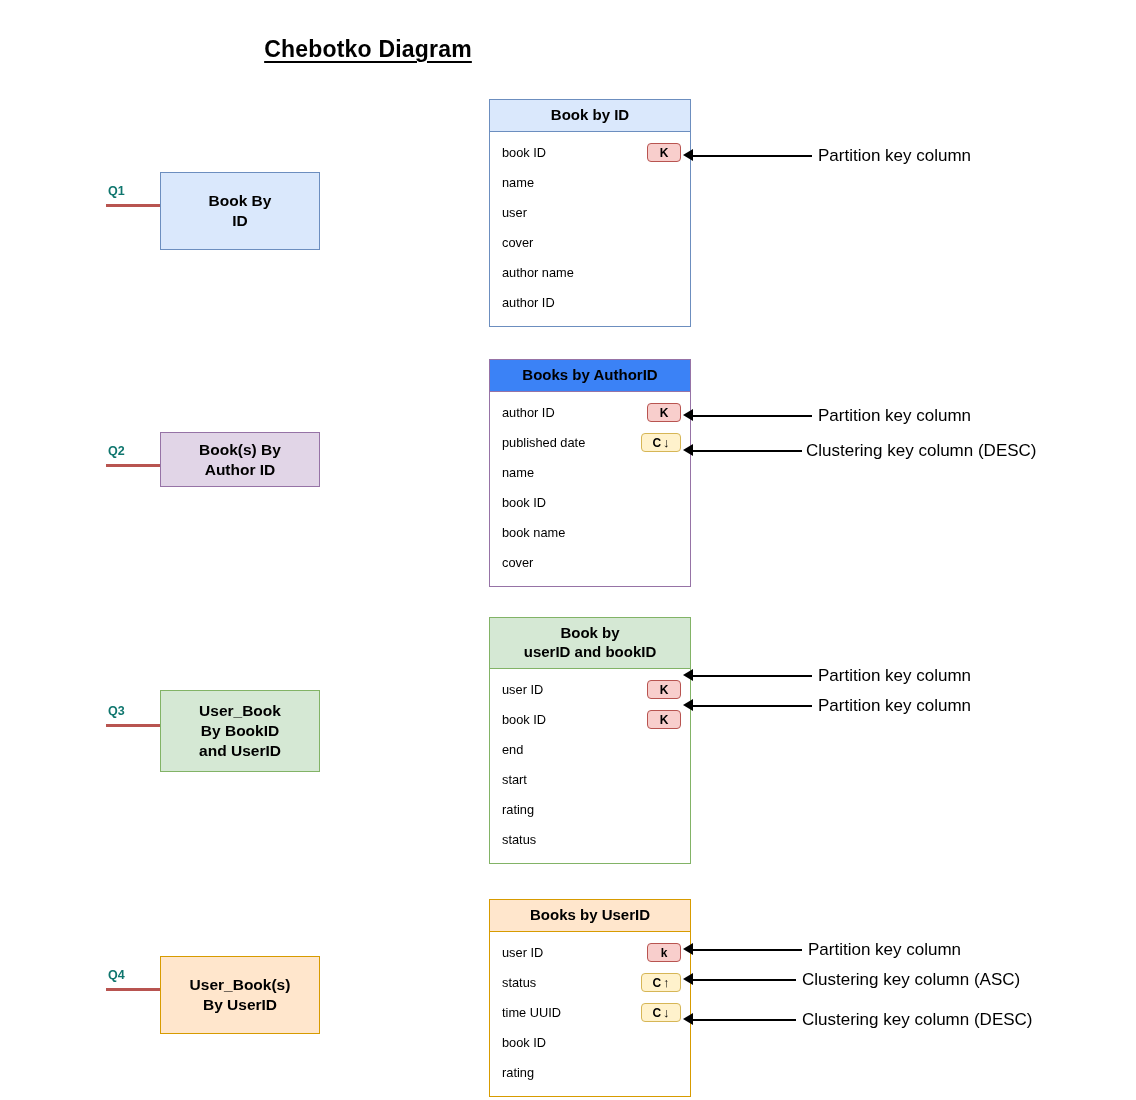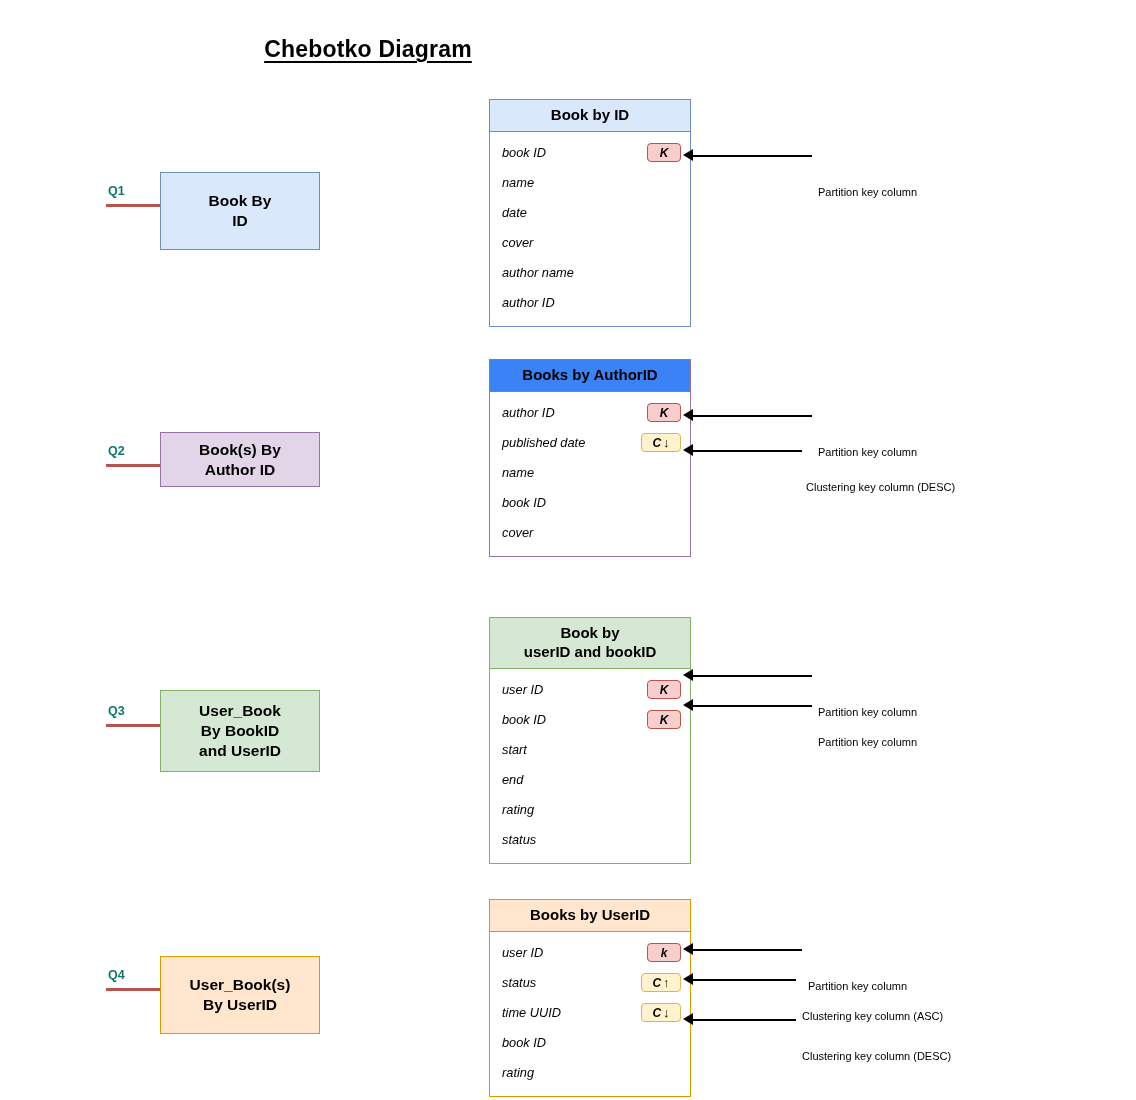--- a/index.html
+++ b/index.html
@@ -112,21 +112,20 @@
   .table-card.orange .table-body { border-color:#d79b00; }
 
   .col-row {
     position: relative;
     height: 30px;
     display: flex;
     align-items: center;
     padding: 0 9px 0 12px;
     box-sizing: border-box;
     font-size: 12.8px;
-    font-style: italic;
   }
   .col-name { flex: 1 1 auto; }
 
   .badge {
     flex: 0 0 auto;
     display: inline-flex;
     align-items: center;
     justify-content: center;
     height: 19px;
     border-radius: 4px;
@@ -171,23 +170,22 @@
     left: -9px;
     top: -6.5px;
     width: 0; height: 0;
     border-right: 10px solid #000000;
     border-top: 6.5px solid transparent;
     border-bottom: 6.5px solid transparent;
   }
   .anno .text {
     position: absolute;
     top: -9px;
-    font-size: 11px;
+    font-size: 17px;
     white-space: nowrap;
-    margin-top: 40px;
   }
 </style>
 </head>
 <body>
 
 <div id="diagram-title">Chebotko Diagram</div>
 
 <div id="queries-layer">
     <div class="qlabel" style="top: 184px;">Q1</div>
     <div class="qarrow" style="top: 204px;"></div>
@@ -214,21 +212,21 @@
         <div class="col-row">
           <span class="col-name">book ID</span>
           <span class="badge k">
             <span>K</span>
           </span>
         </div>
         <div class="col-row">
           <span class="col-name">name</span>
         </div>
         <div class="col-row">
-          <span class="col-name">date</span>
+          <span class="col-name">user</span>
         </div>
         <div class="col-row">
           <span class="col-name">cover</span>
         </div>
         <div class="col-row">
           <span class="col-name">author name</span>
         </div>
         <div class="col-row">
           <span class="col-name">author ID</span>
         </div>
@@ -250,20 +248,23 @@
             <span class="arw">↓</span>
           </span>
         </div>
         <div class="col-row">
           <span class="col-name">name</span>
         </div>
         <div class="col-row">
           <span class="col-name">book ID</span>
         </div>
         <div class="col-row">
+          <span class="col-name">book name</span>
+        </div>
+        <div class="col-row">
           <span class="col-name">cover</span>
         </div>
       </div>
     </div>
     <div class="table-card green" style="top: 617px;">
       <div class="table-head">Book by
 userID and bookID</div>
       <div class="table-body">
         <div class="col-row">
           <span class="col-name">user ID</span>
@@ -271,24 +272,24 @@
             <span>K</span>
           </span>
         </div>
         <div class="col-row">
           <span class="col-name">book ID</span>
           <span class="badge k">
             <span>K</span>
           </span>
         </div>
         <div class="col-row">
+          <span class="col-name">end</span>
+        </div>
+        <div class="col-row">
           <span class="col-name">start</span>
-        </div>
-        <div class="col-row">
-          <span class="col-name">end</span>
         </div>
         <div class="col-row">
           <span class="col-name">rating</span>
         </div>
         <div class="col-row">
           <span class="col-name">status</span>
         </div>
       </div>
     </div>
     <div class="table-card orange" style="top: 899px;">

